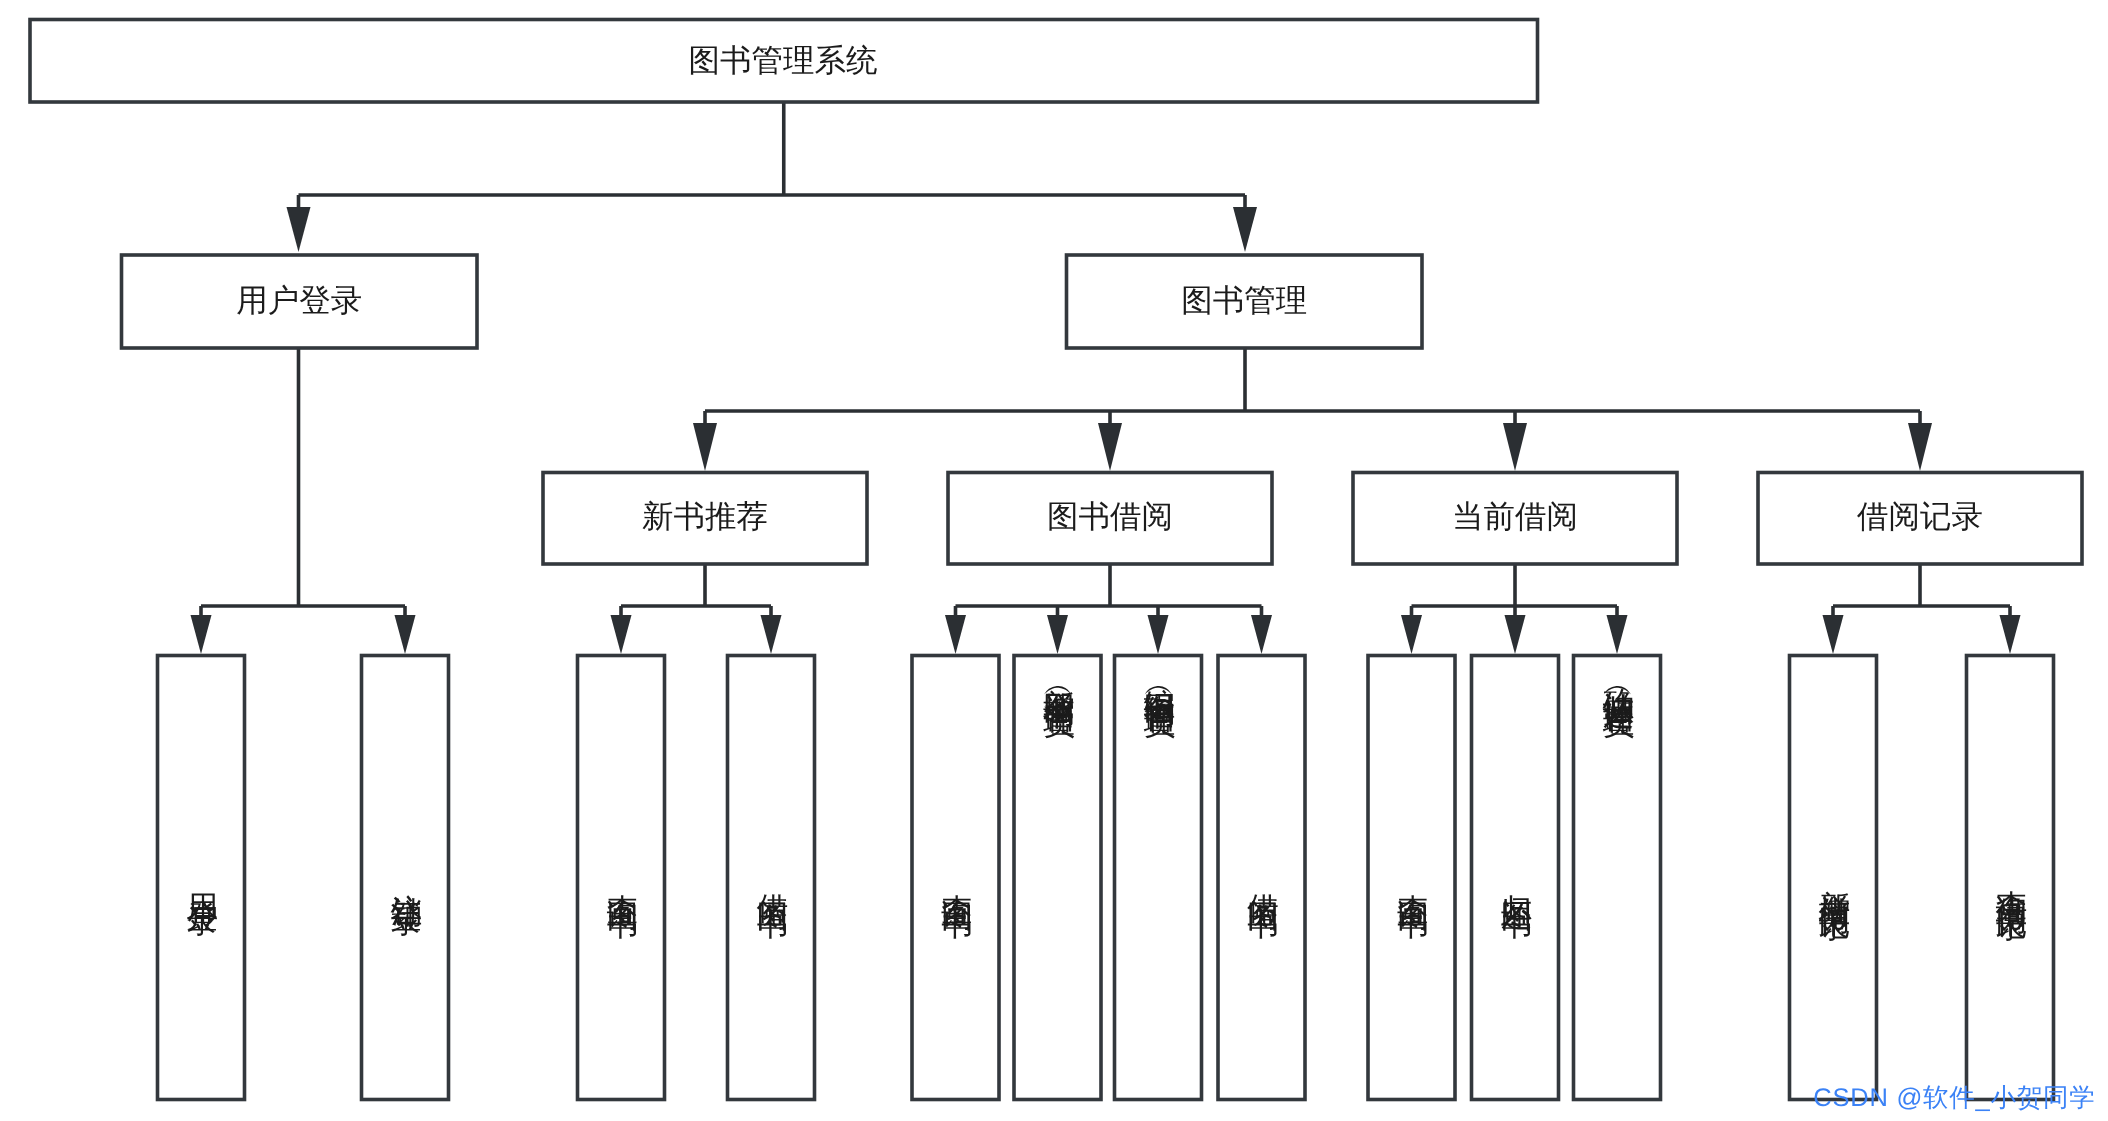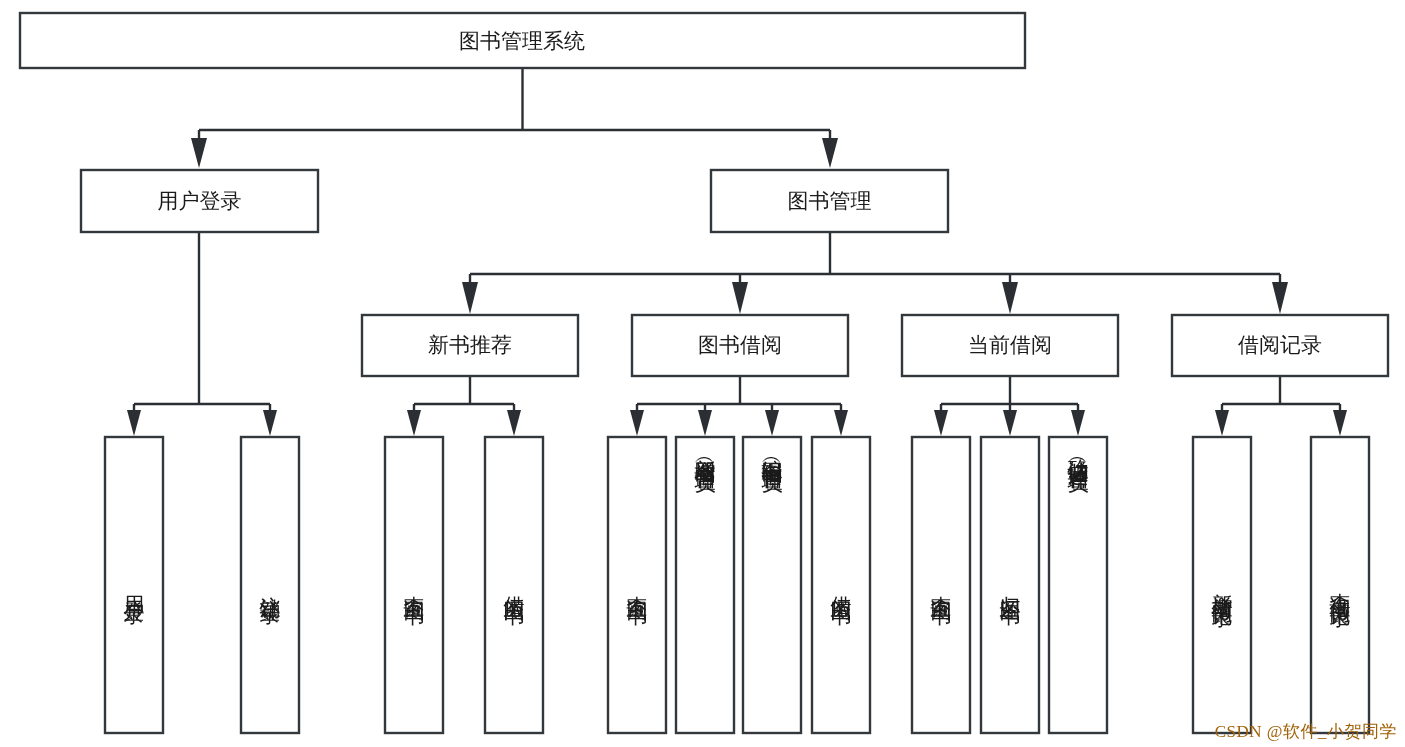--- a/index.html
+++ b/index.html
@@ -56,23 +56,23 @@
     stroke-linecap: butt;
   }
   .arrow-head {
     fill: #2b2f33;
     stroke: none;
   }
   .watermark {
     position: absolute;
     right: 8px;
     bottom: 4px;
-    font-family: Liberation Serif, serif;
+    font-family: Liberation Sans, sans-serif;
     font-size: 17px;
-    color: #a16207;
+    color: #3b82f6;
     white-space: nowrap;
     letter-spacing: 0.5px;
   }
 </style>
 </head>
 <body>
 
 <div id="diagram-root">
   <svg class="diagram" viewBox="0 0 1405 747" xmlns="http://www.w3.org/2000/svg">
 

